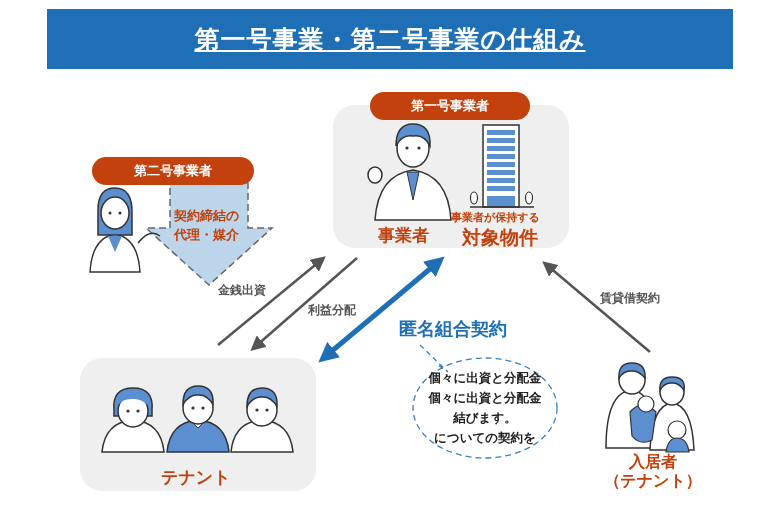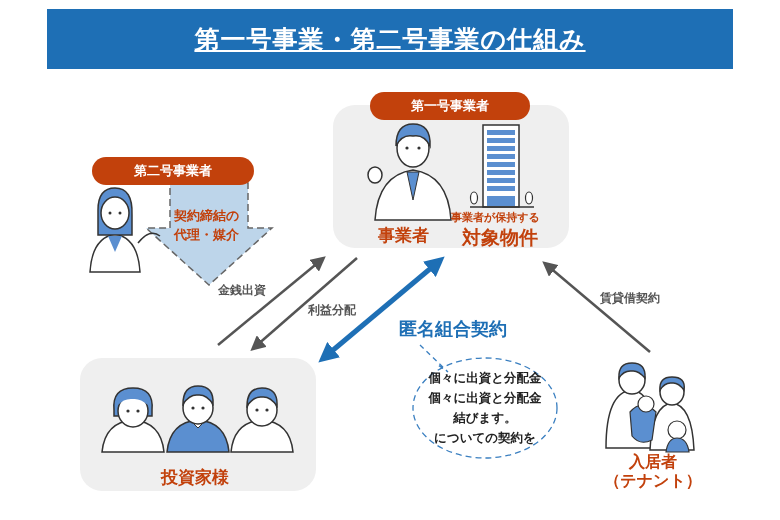--- a/index.html
+++ b/index.html
@@ -137,18 +137,18 @@
 <div class="abs blue-lbl" style="left:374px;top:317px;">匿名組合契約</div>
 <div class="abs gray-lbl" style="left:600px;top:290px;">賃貸借契約</div>
 
 <div class="abs bubble-text" style="left:415px;top:368px;width:140px;">
   <div>個々に出資と分配金</div>
   <div>個々に出資と分配金</div>
   <div>結びます。</div>
   <div>についての契約を</div>
 </div>
 
-<div class="abs lbl" style="left:161px;top:466px;font-size:17px;">投資家様</div>
+<div class="abs lbl" style="left:161px;top:466px;font-size:17px;">テナント</div>
 
 <div class="abs lbl" style="left:603px;top:452px;width:100px;text-align:center;font-size:16px;line-height:19px;">
   <div>入居者</div>
   <div>（テナント）</div>
 </div>
 
 </body></html>

